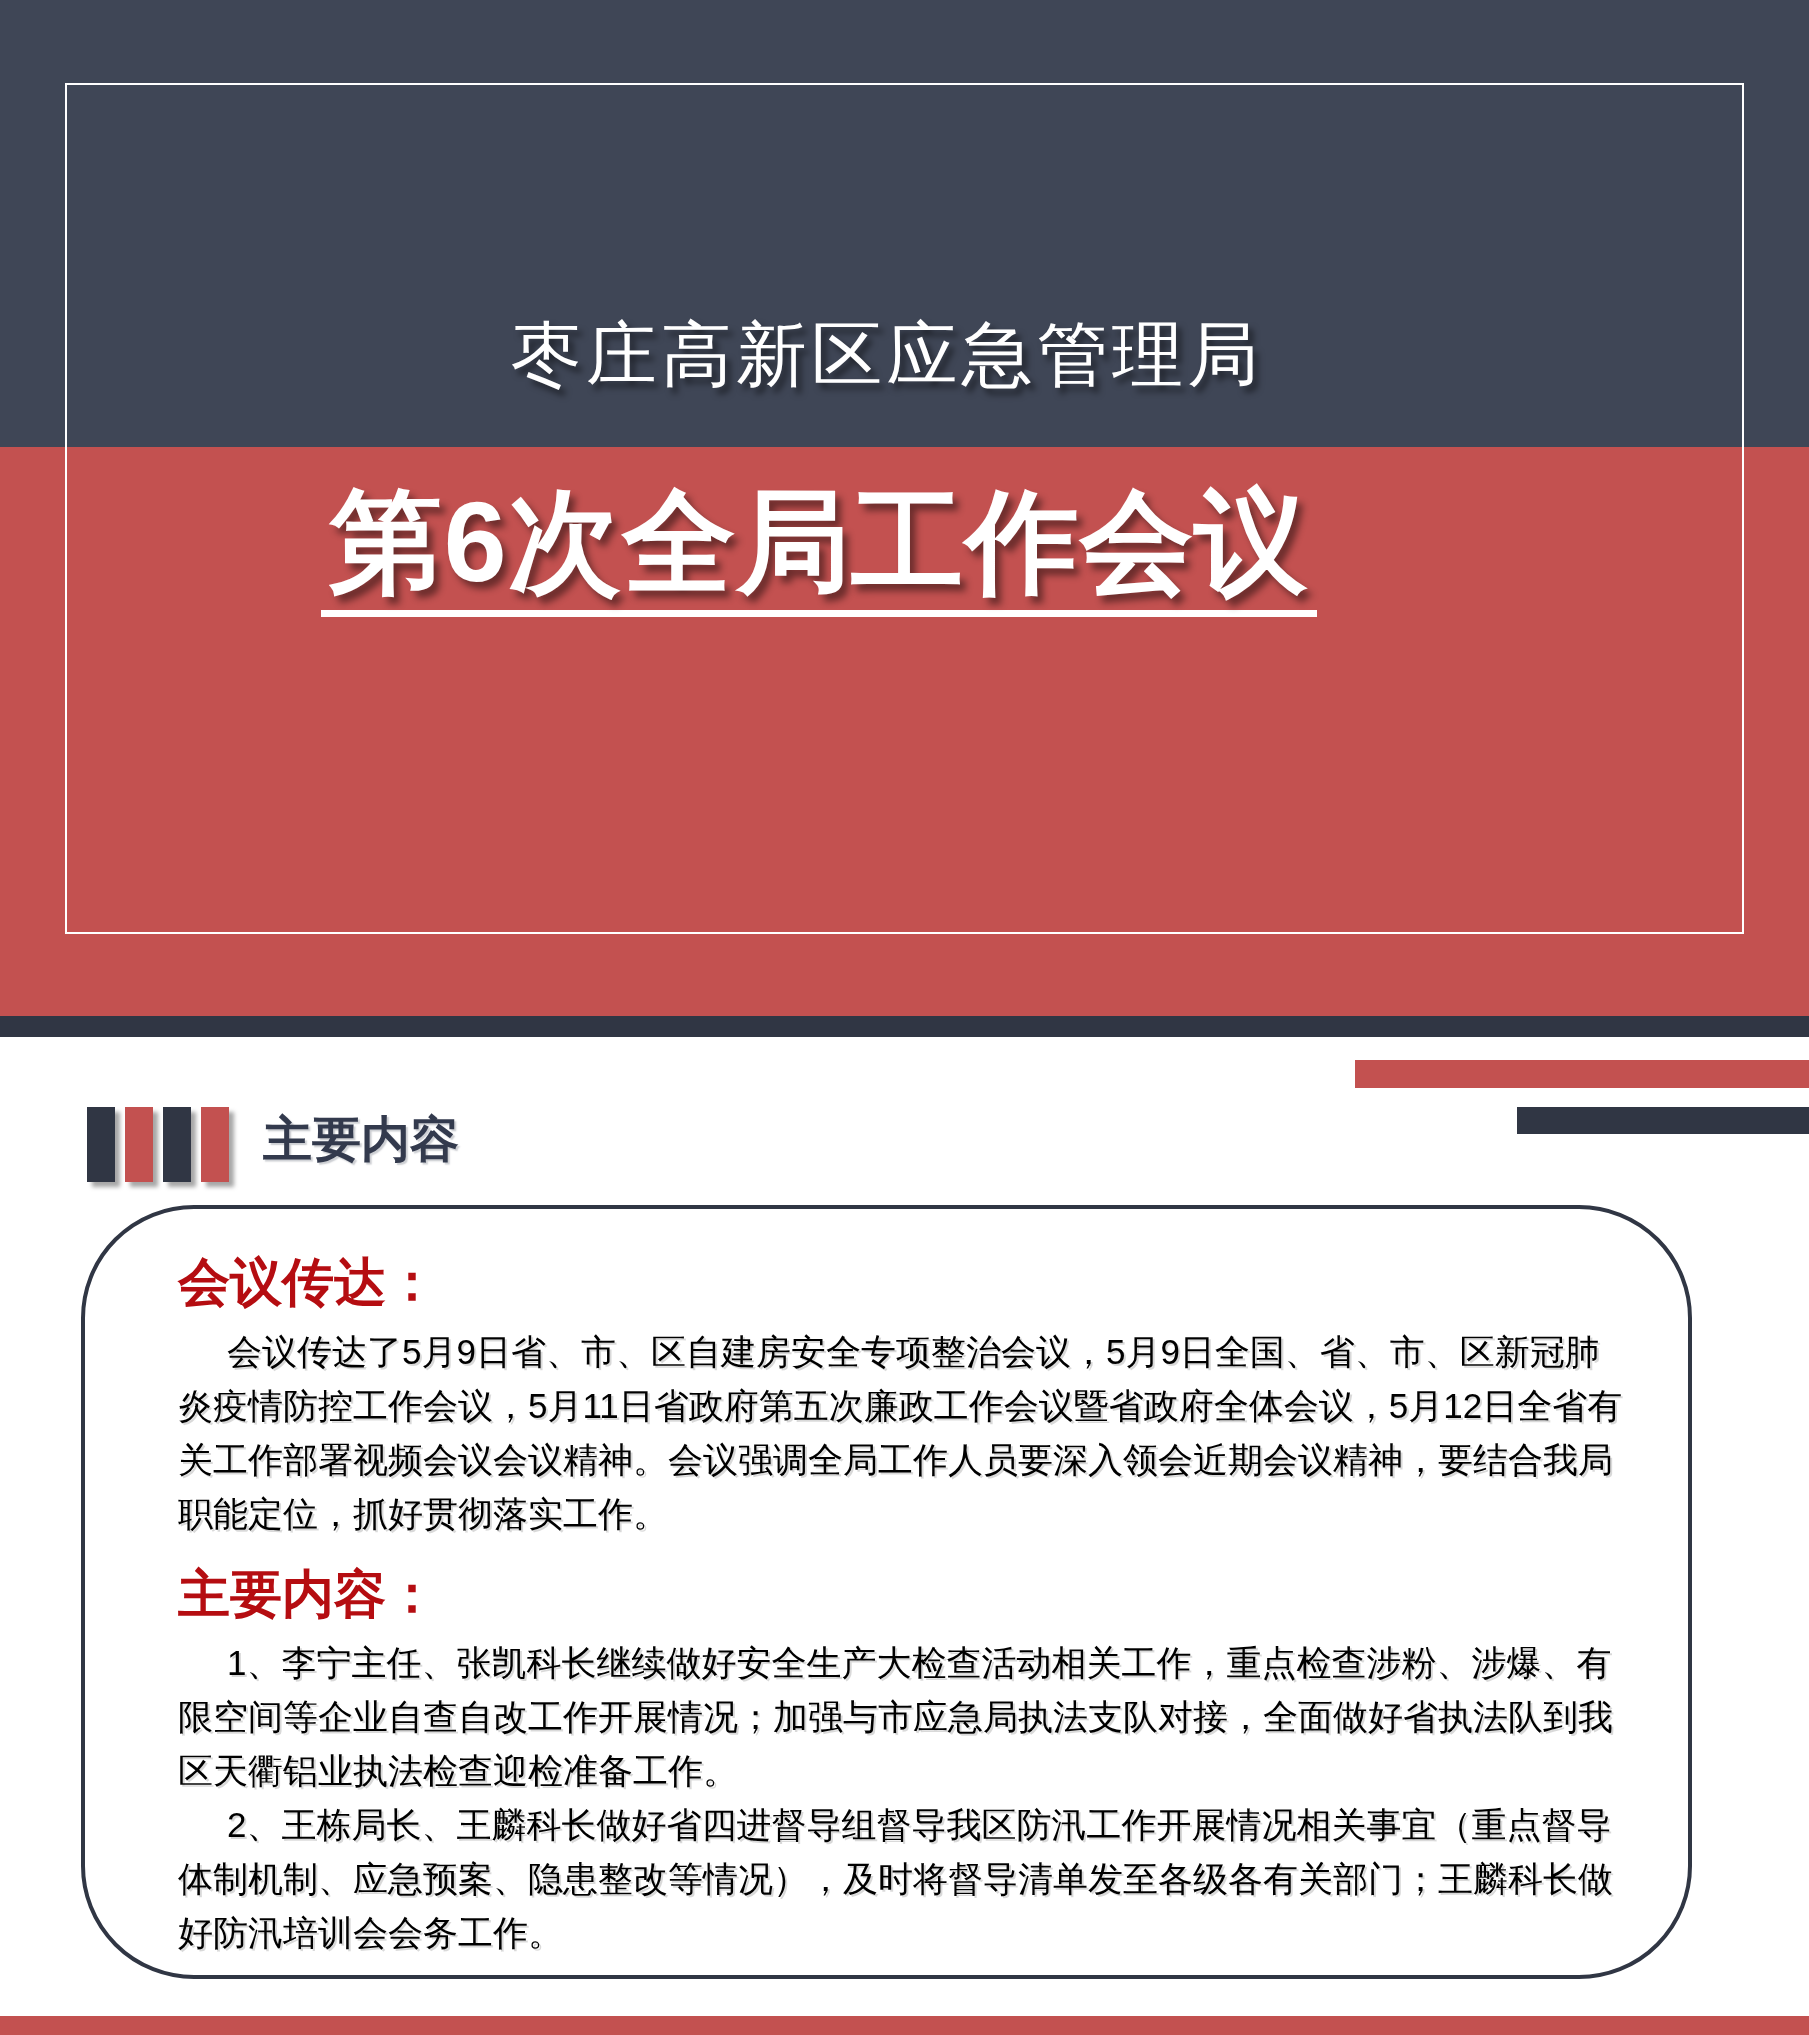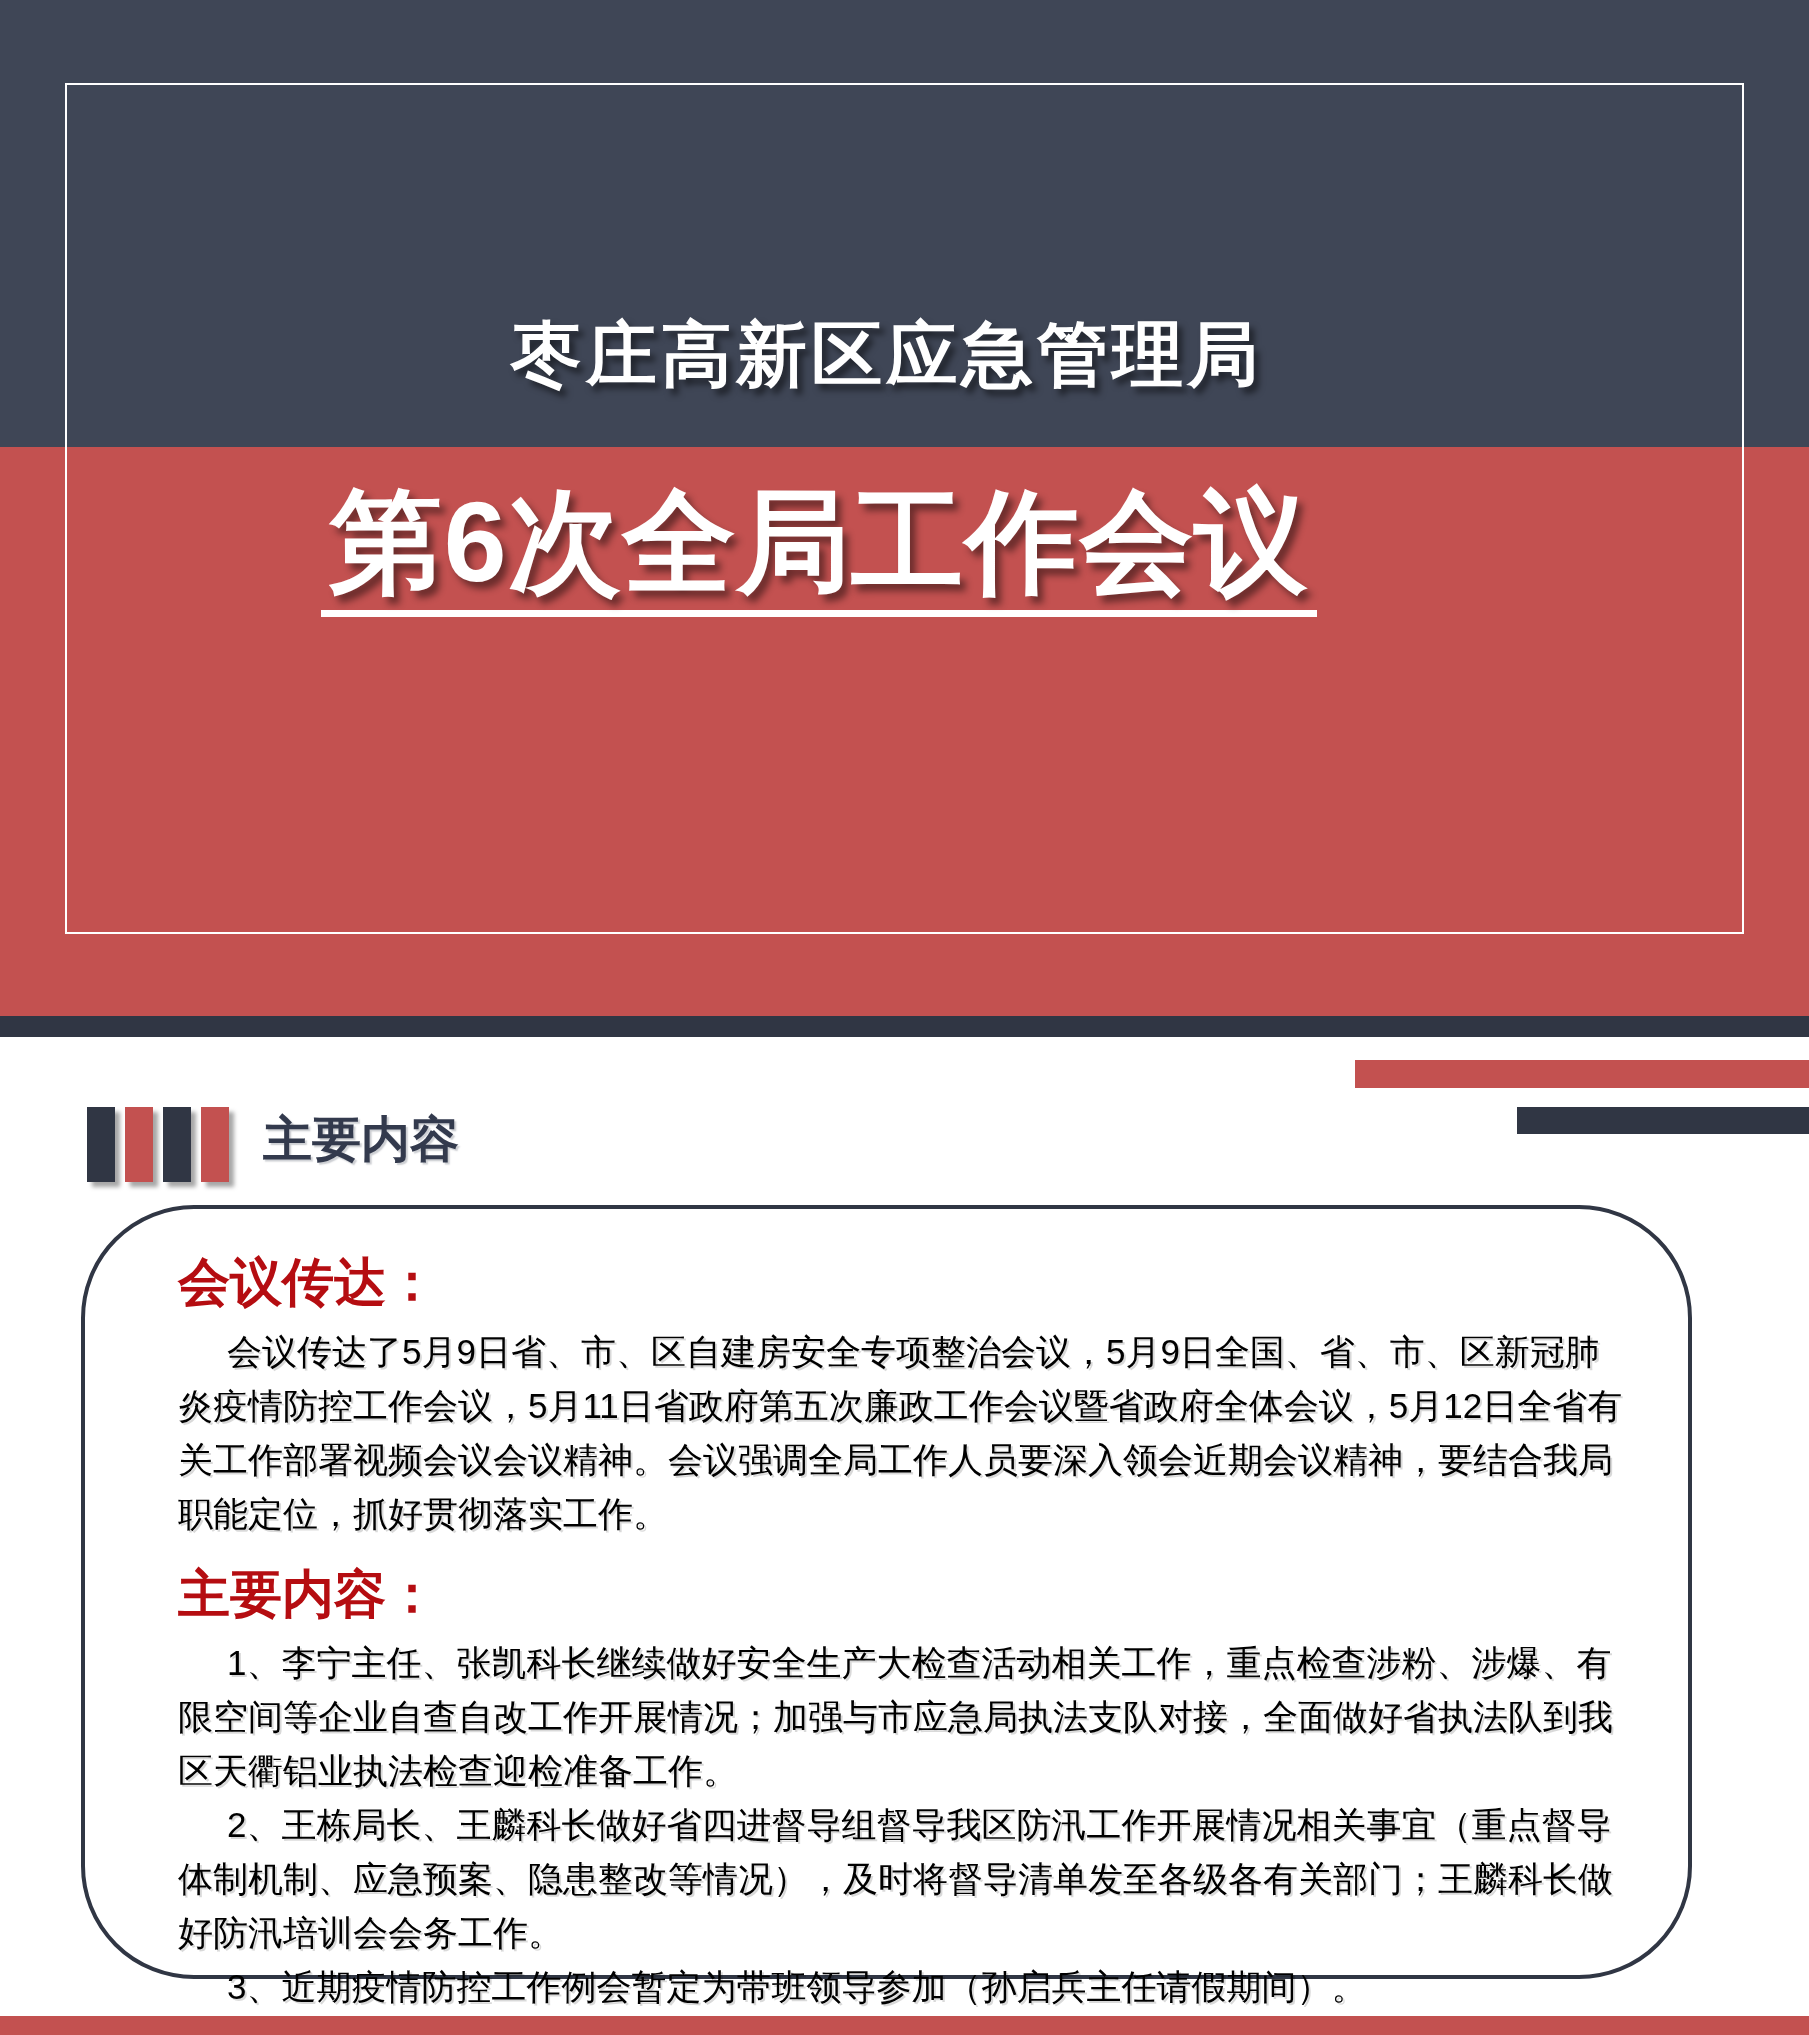--- a/index.html
+++ b/index.html
@@ -28,21 +28,21 @@
     position:absolute;left:0;top:447px;width:1809px;height:570px;
     background:var(--brand_red);
   }
   .s1-frame{
     position:absolute;left:65px;top:83px;width:1679px;height:851px;
     border:2.8px solid #ffffff;
   }
   .org-title{
     position:absolute;left:0;top:319px;width:1773px;
     text-align:center;
-    font-size:71px;font-weight:bold;line-height:1.0;
+    font-size:71px;font-weight:normal;line-height:1.0;
     letter-spacing:4.2px;
     color:var(--title_text);
     text-shadow:5px 6.4px 6.4px rgba(0,0,0,0.50);
   }
   .meeting-title-wrap{
     position:absolute;left:0;top:486px;width:1638px;text-align:center;
   }
   .meeting-title{
     display:inline-block;
     font-size:113px;font-weight:bold;line-height:1.0;
@@ -136,18 +136,17 @@
     <div class="section-title">主要内容</div>
   </div>
 
   <div class="card">
     <div class="card-h">会议传达：</div>
     <p class="body">会议传达了5月9日省、市、区自建房安全专项整治会议，5月9日全国、省、市、区新冠肺炎疫情防控工作会议，5月11日省政府第五次廉政工作会议暨省政府全体会议，5月12日全省有关工作部署视频会议会议精神。会议强调全局工作人员要深入领会近期会议精神，要结合我局职能定位，抓好贯彻落实工作。</p>
 
     <div class="card-h second">主要内容：</div>
     <p class="body">1、李宁主任、张凯科长继续做好安全生产大检查活动相关工作，重点检查涉粉、涉爆、有限空间等企业自查自改工作开展情况；加强与市应急局执法支队对接，全面做好省执法队到我区天衢铝业执法检查迎检准备工作。</p>
     <p class="body">2、王栋局长、王麟科长做好省四进督导组督导我区防汛工作开展情况相关事宜（重点督导体制机制、应急预案、隐患整改等情况），及时将督导清单发至各级各有关部门；王麟科长做好防汛培训会会务工作。</p>
-    <p class="body">3、近期疫情防控工作例会暂定为带班领导参加（孙启兵主任请假期间）。</p>
   </div>
 
   <div class="bottom-band"></div>
 </div>
 
 
 </body></html>

